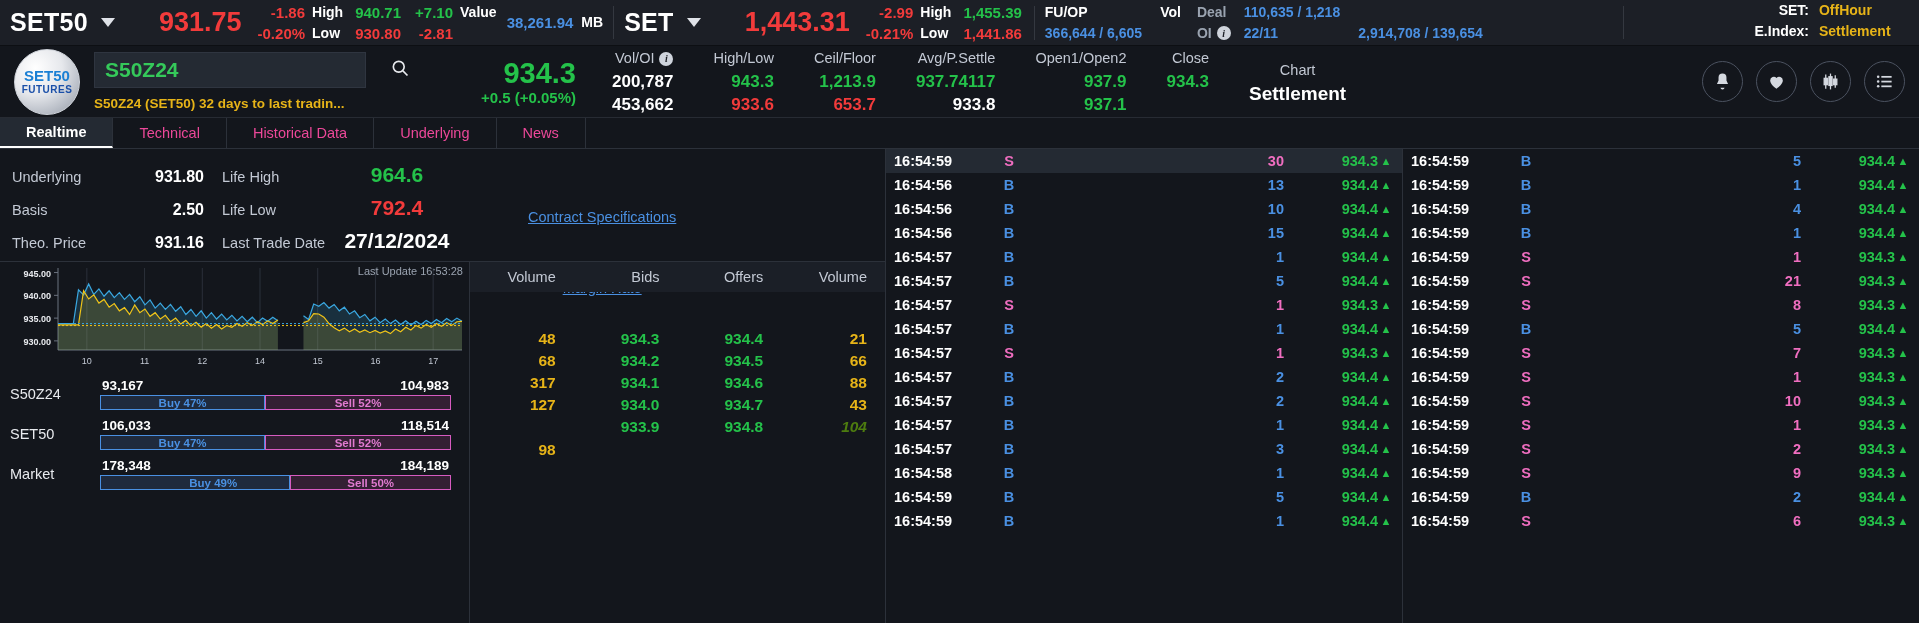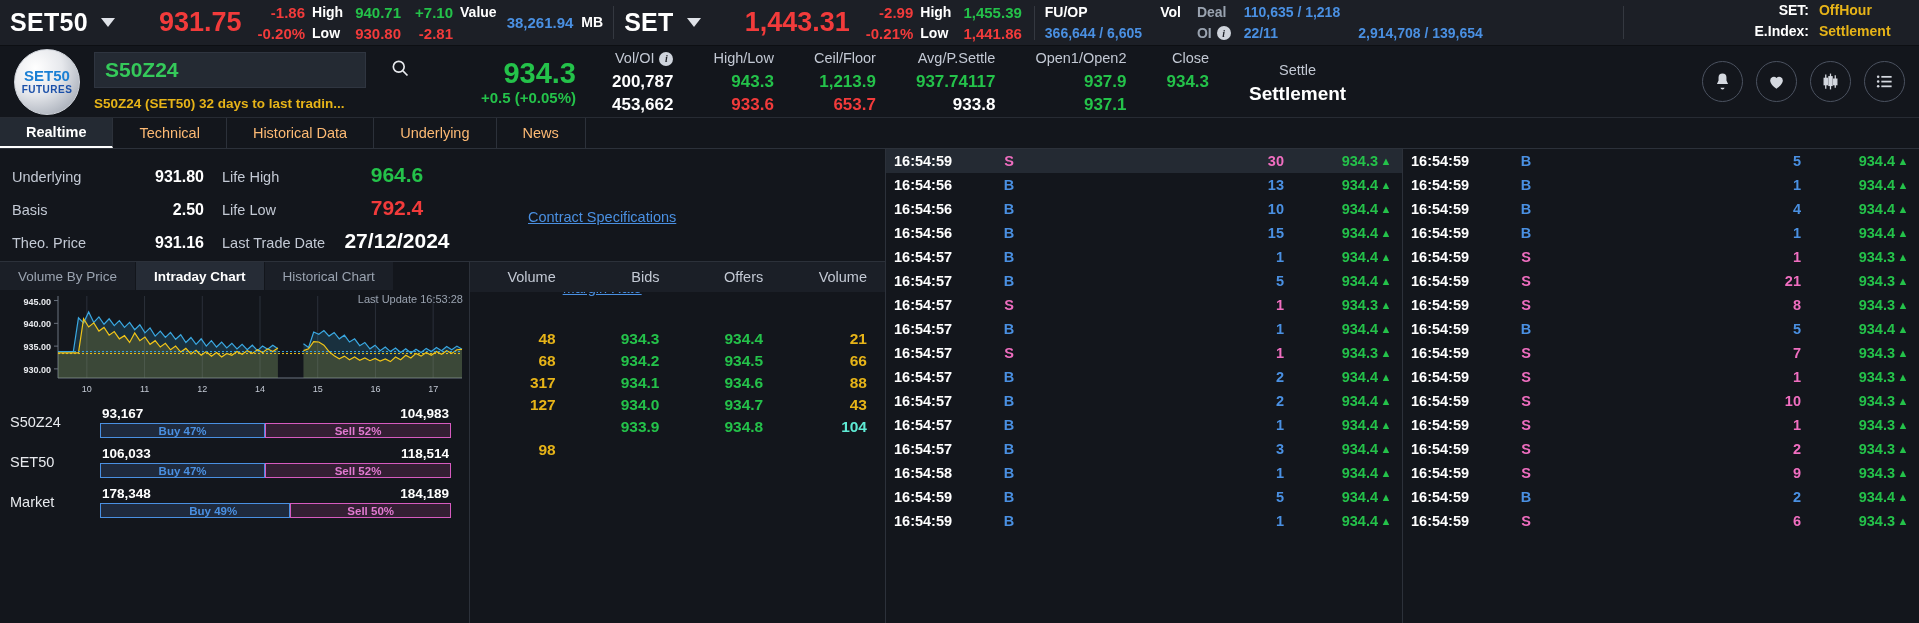--- a/index.html
+++ b/index.html
@@ -87,21 +87,21 @@
   .cbtn {
     width: 41px; height: 41px; border-radius: 50%; border: 1px solid #4b5260;
     display: flex; align-items: center; justify-content: center; background: transparent;
   }
   .cbtn svg { fill: #d5d9e0; }
 
   
   .tabsrow { height: 31px; background: #13161c; display: flex; border-bottom: 1px solid #2c313a; }
   .tab {
     padding: 0 26px; display: flex; align-items: center; font-size: 14.5px;
-    color: #fdba74; border-right: 1px solid #2c313a; cursor: pointer;
+    color: #ec4899; border-right: 1px solid #2c313a; cursor: pointer;
   }
   .tab.active { color: #ffffff; font-weight: bold; background: #242a33; border-bottom: 2px solid #ffffff; }
 
   
   .body { flex: 1; display: flex; min-height: 0; }
   .leftpane { width: 886px; display: flex; flex-direction: column; border-right: 1px solid #2c313a; }
 
   .infopanel { height: 112px; padding: 14px 12px 0 12px; display: flex; }
   .iblock { display: flex; flex-direction: column; gap: 9px; }
   .irow { display: flex; align-items: baseline; }
@@ -294,21 +294,21 @@
           <div class="v2" style="color: rgb(36, 194, 74);">937.1</div>
         </div>
         <div class="qcol">
           <div class="h">Close</div>
           <div class="v1" style="color: rgb(36, 194, 74);">934.3</div>
           <div class="v2" style="color: rgb(255, 255, 255);">&nbsp;</div>
         </div>
       </div>
 
     <div class="qcol status">
-      <div class="h">Settle</div>
+      <div class="h">Chart</div>
       <div class="v1">Settlement</div>
     </div>
 
     <div class="iconbtns">
       <div class="cbtn">
         <svg width="19" height="19" viewBox="0 0 24 24">
             <path d="M12 2a5 5 0 0 0-5 5v3.6L5 15h14l-2-4.4V7a5 5 0 0 0-5-5zm0 20a2.6 2.6 0 0 0 2.6-2.2H9.4A2.6 2.6 0 0 0 12 22z"></path>
           </svg>
       </div>
       <div class="cbtn">
@@ -374,25 +374,20 @@
           </div>
         <div class="links" id="info-links">
             <a href="#">Contract Specifications</a>
             <a href="#">Margin Rate</a>
           </div>
       </div>
 
       <div class="lowerleft">
 
         <div class="chartcol">
-          <div class="ctabs" id="chart-tabs">
-              <div class="ctab">Volume By Price</div>
-              <div class="ctab active">Intraday Chart</div>
-              <div class="ctab">Historical Chart</div>
-            </div>
           <div class="chartwrap">
             <svg id="chart-svg" width="470" height="108">
                 <line x1="54" y1="10.555555555555557" x2="58" y2="10.555555555555557" stroke="#6b727e" stroke-width="1"></line>
                 <text x="51" y="14.555555555555557" fill="#e8eaee" font-size="9" font-weight="bold" text-anchor="end" font-family="Liberation Sans, sans-serif">945.00</text>
                 <line x1="54" y1="33.333333333333336" x2="58" y2="33.333333333333336" stroke="#6b727e" stroke-width="1"></line>
                 <text x="51" y="37.333333333333336" fill="#e8eaee" font-size="9" font-weight="bold" text-anchor="end" font-family="Liberation Sans, sans-serif">940.00</text>
                 <line x1="54" y1="56.111111111111114" x2="58" y2="56.111111111111114" stroke="#6b727e" stroke-width="1"></line>
                 <text x="51" y="60.111111111111114" fill="#e8eaee" font-size="9" font-weight="bold" text-anchor="end" font-family="Liberation Sans, sans-serif">935.00</text>
                 <line x1="54" y1="78.88888888888889" x2="58" y2="78.88888888888889" stroke="#6b727e" stroke-width="1"></line>
                 <text x="51" y="82.88888888888889" fill="#e8eaee" font-size="9" font-weight="bold" text-anchor="end" font-family="Liberation Sans, sans-serif">930.00</text>
@@ -493,21 +488,21 @@
               <div class="depthrow">
                 <div style="color: rgb(231, 180, 24);">127</div>
                 <div style="color: rgb(36, 194, 74);">934.0</div>
                 <div style="color: rgb(36, 194, 74);">934.7</div>
                 <div style="color: rgb(231, 180, 24);">43</div>
               </div>
               <div class="depthrow">
                 <div style="color: rgb(231, 180, 24); margin-top: 45px;">98</div>
                 <div style="color: rgb(36, 194, 74);">933.9</div>
                 <div style="color: rgb(36, 194, 74);">934.8</div>
-                <div style="color: #5eead4;">104</div>
+                <div style="color: #4d7c0f; font-style: italic;">104</div>
               </div>
             </div>
         </div>
 
       </div>
     </div>
 
     <div class="ticker">
       <div class="tkcol" id="ticker-left">
           <div class="tkrow hl">

